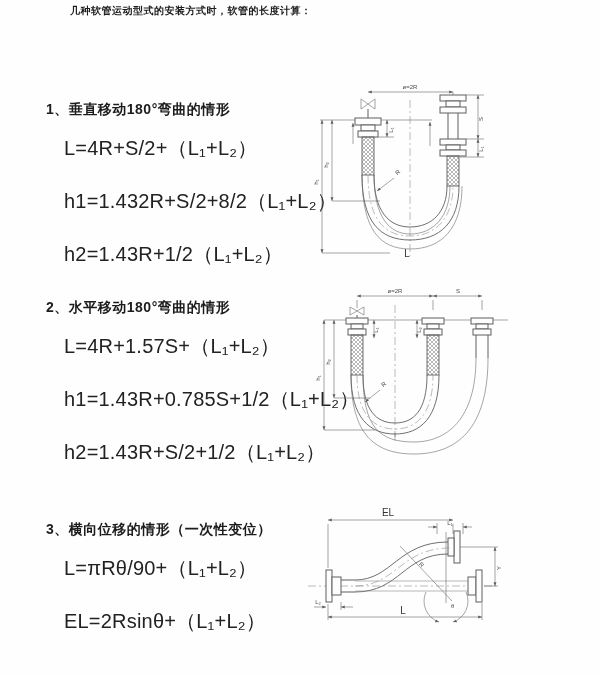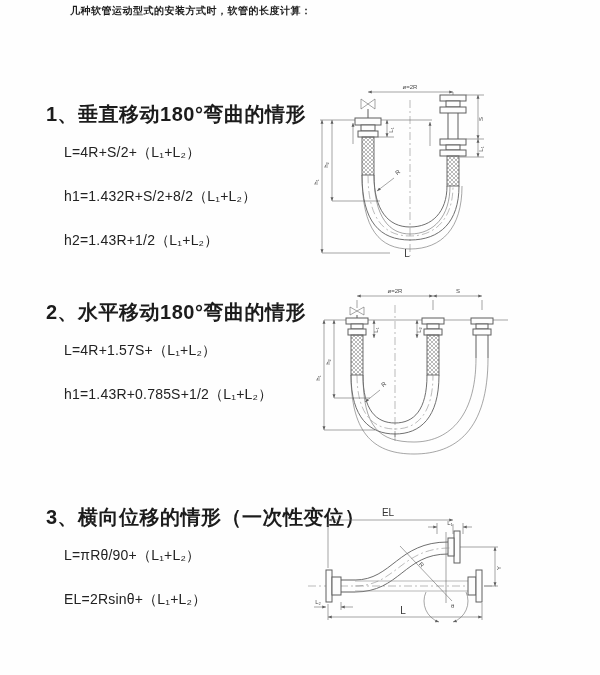--- a/index.html
+++ b/index.html
@@ -2,23 +2,23 @@
 <html><head>
 <meta charset="utf-8">
 <style>
   html,body{margin:0;padding:0;}
   body{
     width:600px;height:675px;position:relative;background:#fefefe;
     font-family:"Liberation Sans","DejaVu Sans",sans-serif;color:#1c1c1c;overflow:hidden;
   }
   .title{position:absolute;left:30px;top:4px;font-size:10px;font-weight:600;letter-spacing:.5px;margin-left:40px;}
   .section{position:absolute;left:46px;}
-  .sec1{top:101px;} .sec2{top:299px;} .sec3{top:504px;}
-  .sec-heading{font-size:20px;font-weight:600;letter-spacing:.5px;margin:0 0 9px 0;}
-  .formula{font-size:14px;font-weight:400;letter-spacing:.2px;margin:16px 0 0 18px;padding:0 0 10px 0;color:#222;}
+  .sec1{top:101px;} .sec2{top:299px;} .sec3{top:521px;}
+  .sec-heading{font-size:14px;font-weight:600;letter-spacing:.5px;margin:0 0 9px 0;}
+  .formula{font-size:20px;font-weight:400;letter-spacing:.2px;margin:16px 0 0 18px;padding:0 0 10px 0;color:#222;}
   svg{position:absolute;overflow:visible;}
   .d1{left:310px;top:70px;} .d2{left:310px;top:280px;} .d3{left:300px;top:500px;}
   .ln{fill:none;stroke:#5f5f5f;stroke-width:1;}
   .thin{fill:none;stroke:#6a6a6a;stroke-width:.6;}
   .ghost{fill:none;stroke:#8a8a8a;stroke-width:.6;}
   .dim{fill:none;stroke:#6a6a6a;stroke-width:.6;}
   .cl{fill:none;stroke:#8f8f8f;stroke-width:.6;stroke-dasharray:8 3 2 3;}
   .part{fill:#fdfdfd;stroke:#5f5f5f;stroke-width:1;}
   .hose{stroke:#5f5f5f;stroke-width:.9;}
   .dimtxt{fill:#4a4a4a;font-size:6px;font-family:"Liberation Sans","DejaVu Sans",sans-serif;}
@@ -33,20 +33,21 @@
   <div class="sec-heading">1、垂直移动180°弯曲的情形</div>
   <div class="formula">L=4R+S/2+（L₁+L₂）</div>
   <div class="formula">h1=1.432R+S/2+8/2（L₁+L₂）</div>
   <div class="formula">h2=1.43R+1/2（L₁+L₂）</div>
 </div>
 
 <div class="section sec2">
   <div class="sec-heading">2、水平移动180°弯曲的情形</div>
   <div class="formula">L=4R+1.57S+（L₁+L₂）</div>
   <div class="formula">h1=1.43R+0.785S+1/2（L₁+L₂）</div>
+  <div class="formula">h2=1.43R+S/2+1/2（L₁+L₂）</div>
 </div>
 
 <div class="section sec3">
   <div class="sec-heading">3、横向位移的情形（一次性变位）</div>
   <div class="formula">L=πRθ/90+（L₁+L₂）</div>
   <div class="formula">EL=2Rsinθ+（L₁+L₂）</div>
 </div>
 
 <svg class="d1" width="290" height="195" viewBox="0 0 290 195">
   <defs>

